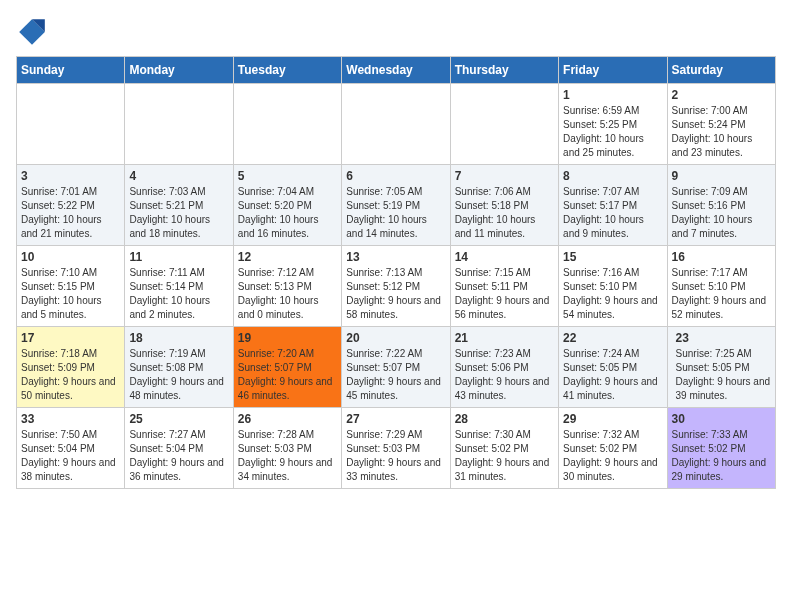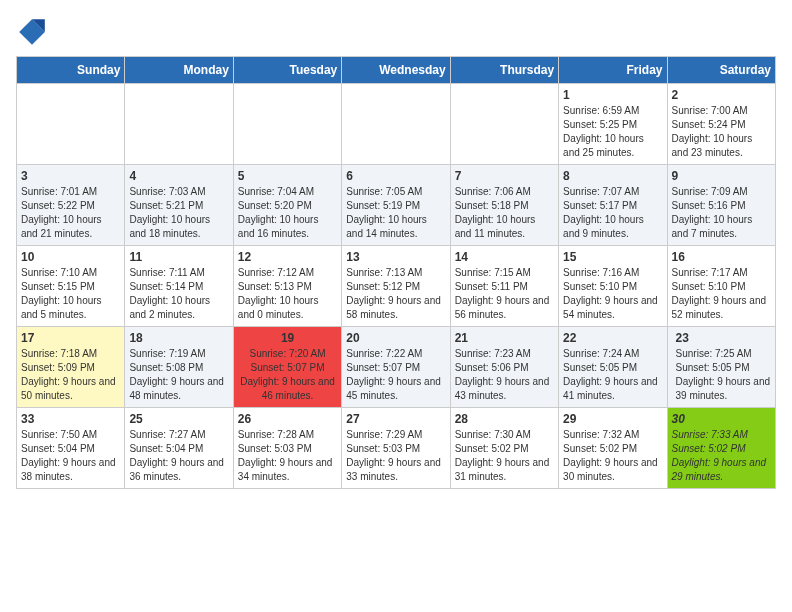--- a/index.html
+++ b/index.html
@@ -69,21 +69,20 @@
     }
     .calendar tr:nth-child(even) td {
       background: #f5f5f5;
     }
     .calendar tr:nth-child(odd) td {
       background: #fff;
     }
     
     .calendar thead tr th {
       background-color: #2a6db5 !important;
-      text-align: right;
     }
     .day-number {
       font-size: 12px;
       font-weight: bold;
       display: block;
       margin-bottom: 2px;
     }
     .day-info {
       font-size: 10px;
       line-height: 1.4;
@@ -239,21 +238,21 @@
           <div class="day-info" style="white-space: pre-line;">Sunrise: 7:18 AM
 Sunset: 5:09 PM
 Daylight: 9 hours and 50 minutes.</div>
         </td>
         <td style="background: rgb(240, 244, 248);">
           <span class="day-number">18</span>
           <div class="day-info" style="white-space: pre-line;">Sunrise: 7:19 AM
 Sunset: 5:08 PM
 Daylight: 9 hours and 48 minutes.</div>
         </td>
-        <td style="background: #ef4444; text-align: center;">
+        <td style="background: #f97316;">
           <span class="day-number">19</span>
           <div class="day-info" style="white-space: pre-line;">Sunrise: 7:20 AM
 Sunset: 5:07 PM
 Daylight: 9 hours and 46 minutes.</div>
         </td>
         <td style="background: rgb(240, 244, 248);">
           <span class="day-number">20</span>
           <div class="day-info" style="white-space: pre-line;">Sunrise: 7:22 AM
 Sunset: 5:07 PM
 Daylight: 9 hours and 45 minutes.</div>
@@ -307,21 +306,21 @@
           <div class="day-info" style="white-space: pre-line;">Sunrise: 7:30 AM
 Sunset: 5:02 PM
 Daylight: 9 hours and 31 minutes.</div>
         </td>
         <td style="background: rgb(255, 255, 255);">
           <span class="day-number">29</span>
           <div class="day-info" style="white-space: pre-line;">Sunrise: 7:32 AM
 Sunset: 5:02 PM
 Daylight: 9 hours and 30 minutes.</div>
         </td>
-        <td style="background: #84cc16; font-style: italic;">
+        <td style="background: #c4b5fd;">
           <span class="day-number">30</span>
           <div class="day-info" style="white-space: pre-line;">Sunrise: 7:33 AM
 Sunset: 5:02 PM
 Daylight: 9 hours and 29 minutes.</div>
         </td>
       </tr>
     </tbody>
 </table>
 
 </body></html>

